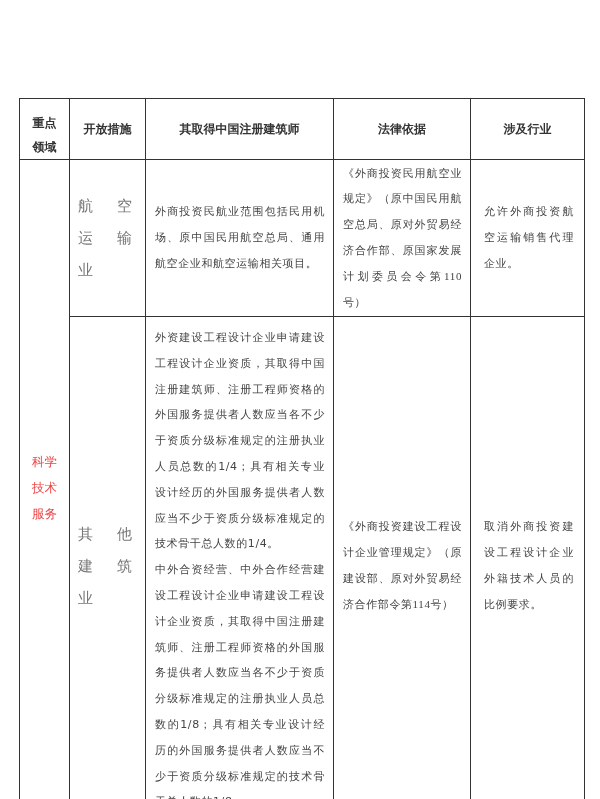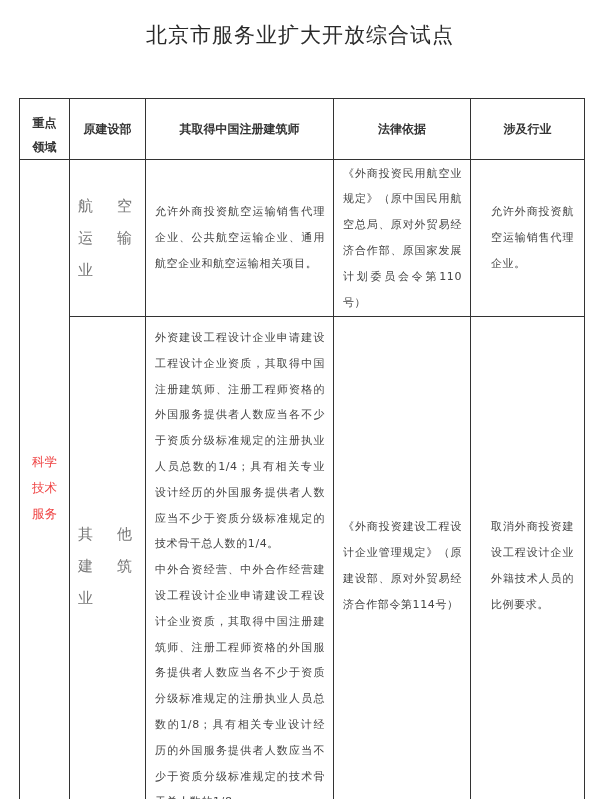--- a/index.html
+++ b/index.html
@@ -17,64 +17,63 @@
   td, th { border: 1.5px solid #333; vertical-align: middle; }
   th {
     font-family: "DejaVu Sans", "Liberation Sans", sans-serif;
     font-weight: bold; font-size: 12px; color: #333; text-align: center; height: 53px;
   }
   th.domain { line-height: 24px; padding-top: 12px; text-align: center; }
   td { font-family: "DejaVu Sans", "Liberation Sans", sans-serif; font-size: 11px; color: #444; line-height: 25.8px; }
   td.domain-cell { text-align: center; font-weight: normal; font-size: 12.5px; color: #ef4444; line-height: 26px; }
   td.industry { padding: 0 8px; color: #777; font-size: 15px; letter-spacing: 5px; line-height: 32px; text-align: justify; }
   td.rule { padding: 0 8px 0 9px; text-align: justify; letter-spacing: 0.6px; }
-  td.law { padding: 0 8px 0 9px; text-align: justify; letter-spacing: 0.6px; }
-  td.measure { padding: 0 10px 0 20px; text-align: justify; letter-spacing: 0.6px; font-family: Liberation Serif, serif; }
+  td.law { padding: 0 8px 0 9px; text-align: justify; letter-spacing: 0.6px; font-family: Liberation Serif, serif; }
+  td.measure { padding: 0 10px 0 13px; text-align: justify; letter-spacing: 0.6px; font-family: Liberation Serif, serif; }
   .row1 td { height: 157px; }
   .row2 td.rule { padding-top: 8px; vertical-align: top; }
   .row2 td { vertical-align: middle; }
   .para { display: block; }
 </style>
 </head>
 <body>
 
 <div class="title">
-  <div>北京市服务业扩大开放综合试点</div>
 </div>
 
 <div class="grid">
   <table>
     <colgroup>
       <col style="width:50px">
       <col style="width:76px">
       <col style="width:188px">
       <col style="width:137px">
       <col style="width:114px">
     </colgroup>
     <thead>
       <tr>
         <th class="domain">
           <div>重点</div>
           <div>领域</div>
         </th>
-        <th>原建设部</th>
+        <th>开放措施</th>
         <th>其取得中国注册建筑师</th>
         <th>法律依据</th>
         <th>涉及行业</th>
       </tr>
     </thead>
     <tbody>
       <tr class="row1">
         <td class="domain-cell" rowspan="2">
           <div>科学</div>
           <div>技术</div>
           <div>服务</div>
         </td>
         <td class="industry">航空运输业</td>
-        <td class="rule">允许外商投资航空运输销售代理企业、公共航空运输企业、通用航空企业和航空运输相关项目。</td>
+        <td class="rule">外商投资民航业范围包括民用机场、原中国民用航空总局、通用航空企业和航空运输相关项目。</td>
         <td class="law">《外商投资民用航空业规定》（原中国民用航空总局、原对外贸易经济合作部、原国家发展计划委员会令第110号）</td>
         <td class="measure">允许外商投资航空运输销售代理企业。</td>
       </tr>
       <tr class="row2">
         <td class="industry">其他建筑业</td>
         <td class="rule">
           <span class="para">外资建设工程设计企业申请建设工程设计企业资质，其取得中国注册建筑师、注册工程师资格的外国服务提供者人数应当各不少于资质分级标准规定的注册执业人员总数的1/4；具有相关专业设计经历的外国服务提供者人数应当不少于资质分级标准规定的技术骨干总人数的1/4。</span>
           <span class="para">中外合资经营、中外合作经营建设工程设计企业申请建设工程设计企业资质，其取得中国注册建筑师、注册工程师资格的外国服务提供者人数应当各不少于资质分级标准规定的注册执业人员总数的1/8；具有相关专业设计经历的外国服务提供者人数应当不少于资质分级标准规定的技术骨干总人数的1/8。</span>
         </td>
         <td class="law">《外商投资建设工程设计企业管理规定》（原建设部、原对外贸易经济合作部令第114号）</td>

